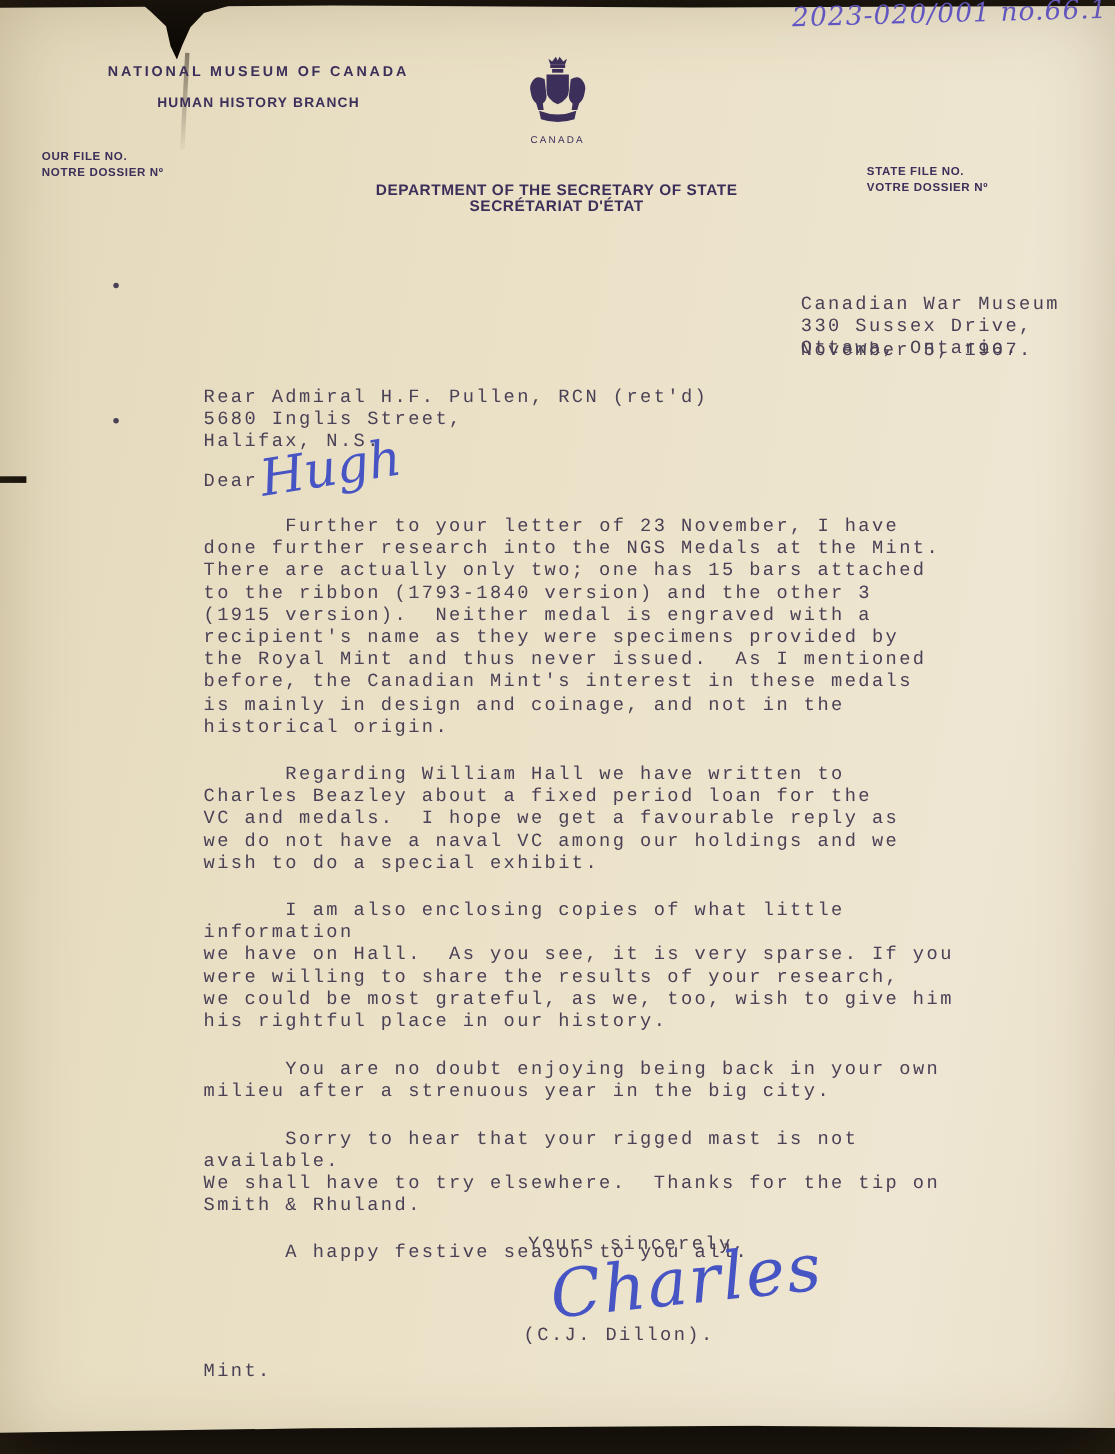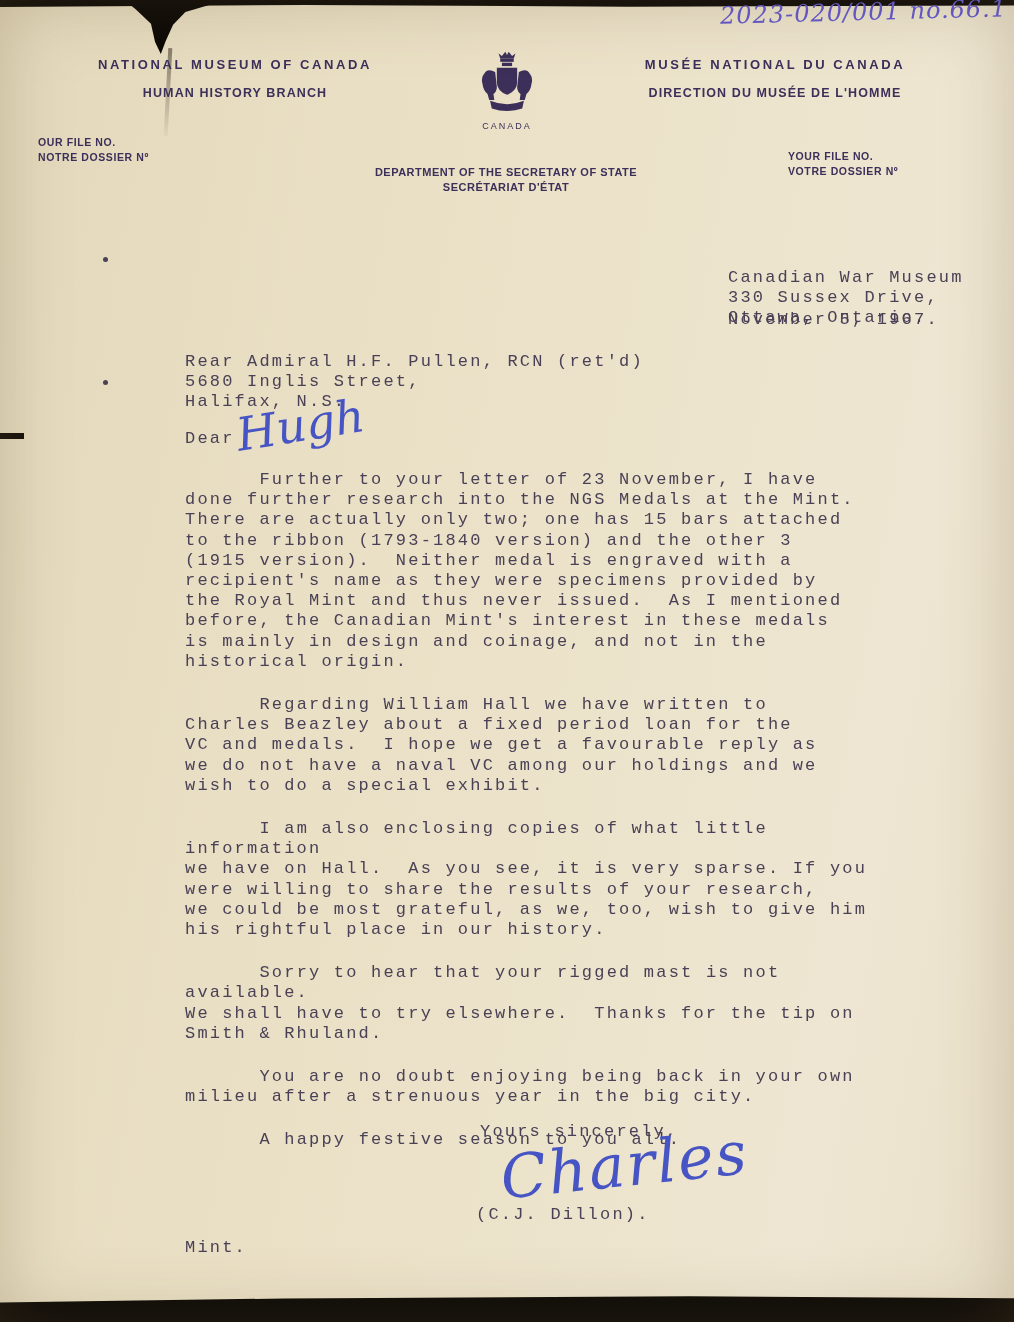--- a/index.html
+++ b/index.html
@@ -30,21 +30,21 @@
   .lh-left  { position:absolute; left:30px;  top:57px; width:410px; text-align:center; }
   .lh-right { position:absolute; left:572px; top:57px; width:406px; text-align:center; }
   .lh-title { font-size:13px; font-weight:bold; letter-spacing:2.6px; white-space:nowrap; }
   .lh-sub   { font-size:12.5px; font-weight:bold; letter-spacing:1.1px; margin-top:14px; }
   .crest { position:absolute; left:468px; top:50px; width:78px; text-align:center; }
   .crest-caption { font-size:9px; font-weight:normal; letter-spacing:2px; margin-top:1px; }
   .fileref { font-size:10.5px; font-weight:bold; letter-spacing:0.6px; line-height:15px; white-space:pre-wrap; }
   .file-left  { position:absolute; left:38px;  top:135px; }
   .file-right { position:absolute; left:788px; top:149px; }
   .dept { position:absolute; left:330px; top:165px; width:352px; text-align:center;
-          font-size:11px; font-weight:bold; letter-spacing:0.5px; line-height:15px; white-space:pre-wrap; }
+          font-size:14px; font-weight:bold; letter-spacing:0.5px; line-height:15px; white-space:pre-wrap; }
 
   
   .type { font-family:"Liberation Mono", monospace; color:#4a4156;
           font-size:17px; letter-spacing:2.2px; line-height:20.2px; white-space:pre-wrap; }
   .sender    { position:absolute; left:728px; top:231px;margin-top:37px; }
   .date      { position:absolute; left:728px; top:310px; }
   .recipient { position:absolute; left:185px; top:352px; }
   .salutation{ position:absolute; left:185px; top:429px; }
   .letter-body { position:absolute; left:185px; top:470px; width:716px; }
   .letter-body p { margin:0 0 23px 0; }
@@ -90,29 +90,27 @@
         <path d="M30 21 h24 v17 q0 10 -12 15 q-12 -5 -12 -15 z"></path>
         <path d="M28 26 q-9 -5 -13 2 q-4 5 -2 12 q1 8 6 12 l2 7 h6 l-1 -7 q4 -3 4 -8 z"></path>
         <path d="M56 26 q9 -5 13 2 q4 5 2 12 q-1 8 -6 12 l-2 7 h-6 l1 -7 q-4 -3 -4 -8 z"></path>
         <path d="M22 60 q20 8 40 0 l-2 9 q-18 6 -36 0 z"></path>
       </g>
     </svg>
     <div class="crest-caption">CANADA</div>
   </div>
 
   <div class="lh-right">
-    <div class="lh-title">MUSÉE NATIONAL DU CANADA</div>
-    <div class="lh-sub">DIRECTION DU MUSÉE DE L'HOMME</div>
   </div>
 
   <div class="fileref file-left">OUR FILE NO.
 NOTRE DOSSIER Nº</div>
   <div class="dept">DEPARTMENT OF THE SECRETARY OF STATE
 SECRÉTARIAT D'ÉTAT</div>
-  <div class="fileref file-right">YOUR FILE NO.
+  <div class="fileref file-right">STATE FILE NO.
 VOTRE DOSSIER Nº</div>
 
   <div class="type sender">Canadian War Museum
 330 Sussex Drive,
 Ottawa, Ontario.</div>
   <div class="type date">November 5, 1967.</div>
   <div class="type recipient">Rear Admiral H.F. Pullen, RCN (ret'd)
 5680 Inglis Street,
 Halifax, N.S.</div>
 
@@ -133,25 +131,25 @@
     <p class="type">      Regarding William Hall we have written to
 Charles Beazley about a fixed period loan for the
 VC and medals.  I hope we get a favourable reply as
 we do not have a naval VC among our holdings and we
 wish to do a special exhibit.</p>
     <p class="type">      I am also enclosing copies of what little information
 we have on Hall.  As you see, it is very sparse. If you
 were willing to share the results of your research,
 we could be most grateful, as we, too, wish to give him
 his rightful place in our history.</p>
+    <p class="type">      You are no doubt enjoying being back in your own
+milieu after a strenuous year in the big city.</p>
     <p class="type">      Sorry to hear that your rigged mast is not available.
 We shall have to try elsewhere.  Thanks for the tip on
 Smith &amp; Rhuland.</p>
-    <p class="type">      You are no doubt enjoying being back in your own
-milieu after a strenuous year in the big city.</p>
     <p class="type">      A happy festive season to you all.</p>
   </main>
 
   <div class="type closing">Yours sincerely,</div>
   <div class="hand hand-signature">Charles</div>
   <div class="type typed-name">(C.J. Dillon).</div>
   <div class="type enclosure">Mint.</div>
 
   <div class="bottom-edge"></div>
 </div>

